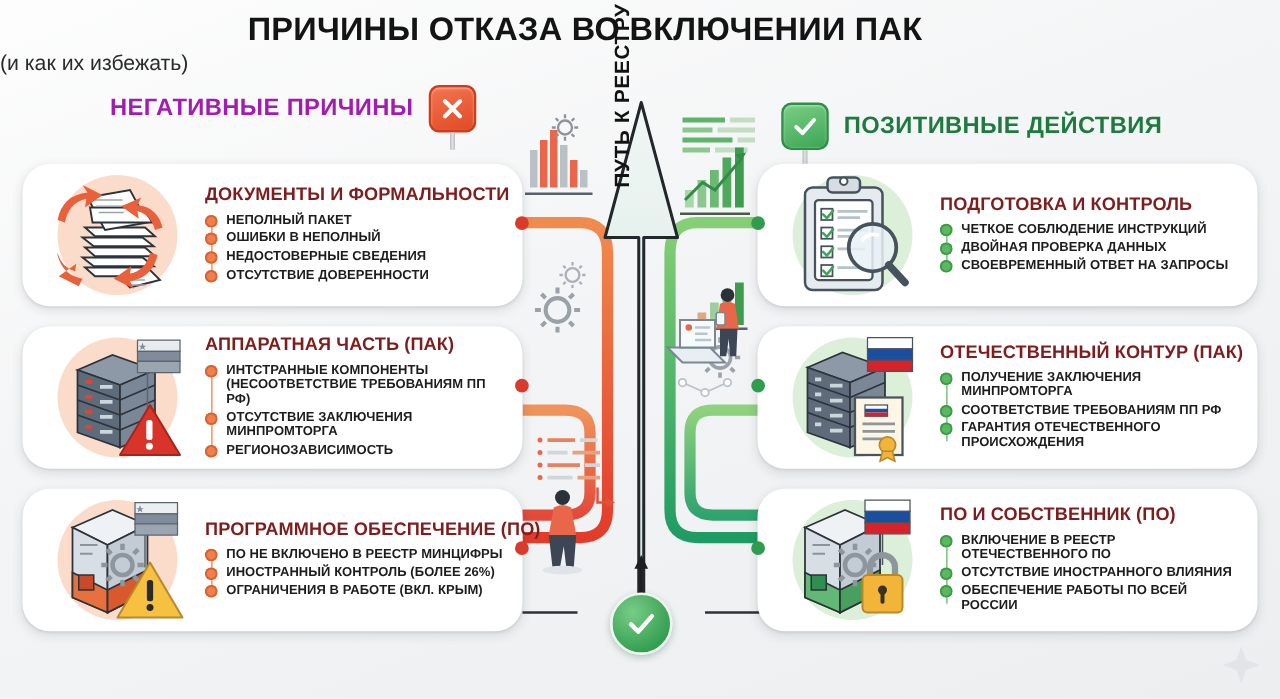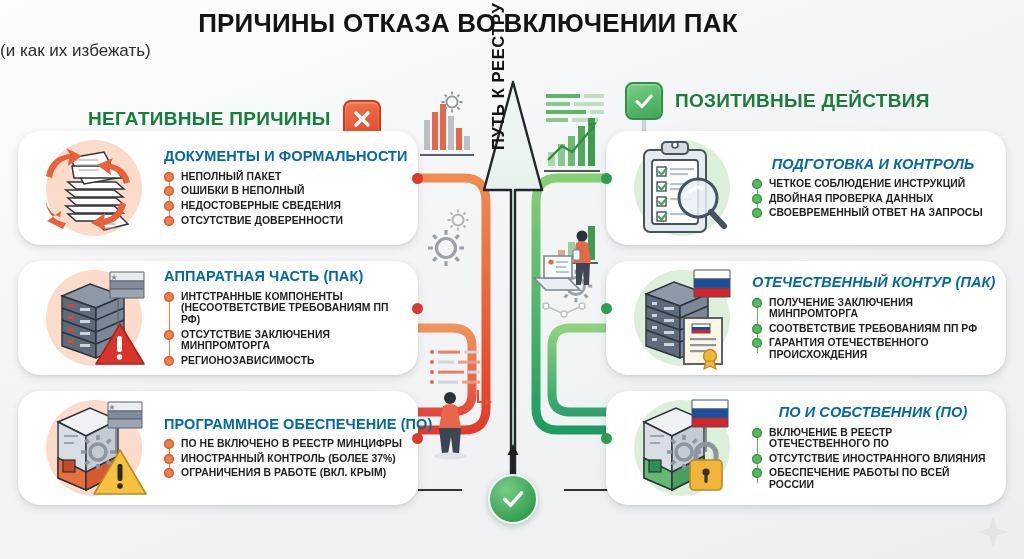--- a/index.html
+++ b/index.html
@@ -49,21 +49,21 @@
   
   .sec-head {
     position: absolute;
     display: flex;
     align-items: center;
     gap: 12px;
     font-size: 19px;
     font-weight: bold;
     letter-spacing: 0.3px;
   }
-  .sec-head.left  { top: 100px; left: 88px; color: #15803d; text-align: center; }
+  .sec-head.left  { top: 68px; left: 88px; color: #a21caf; text-align: center; }
   .sec-head.right { top: 82px; left: 625px; color: #1f7a3f; }
 
   .sign {
     position: relative;
     width: 38px;
     height: 38px;
     border-radius: 8px;
     display: flex;
     align-items: center;
     justify-content: center;
@@ -126,26 +126,26 @@
     left: 18px; top: 5px;
   }
   .blob-red   { background: #fbdbc9; }
   .blob-green { background: #dcefd9; }
   .card-art svg { position: relative; width: 124px; height: 104px; }
 
   .card-body { flex: 1 1 auto; padding-left: 4px; padding-right: 2px; min-width: 0; }
   .card-title {
     font-size: 14.5px;
     font-weight: bold;
-    color: #0369a1;
+    color: #7f1d1d;
     letter-spacing: 0.1px;
     margin-bottom: 5px;
     white-space: nowrap;
   }
-  .card.right .card-title { text-align: center; font-style: italic; }
+  .card.right .card-title { text-align: left; }
 
   .bullets { position: relative; }
   .bullet {
     position: relative;
     display: flex;
     align-items: flex-start;
     gap: 7px;
     font-size: 10.4px;
     font-weight: bold;
     line-height: 11.6px;
@@ -556,21 +556,21 @@
     </div>
     <div class="card-body">
       <div class="card-title">ПРОГРАММНОЕ ОБЕСПЕЧЕНИЕ (ПО)</div>
       <div class="bullets red">
         <div class="bullet">
             <span class="dot dot-red"></span>
             <span class="bullet-text">ПО НЕ ВКЛЮЧЕНО В РЕЕСТР МИНЦИФРЫ</span>
           </div>
         <div class="bullet">
             <span class="dot dot-red"></span>
-            <span class="bullet-text">ИНОСТРАННЫЙ КОНТРОЛЬ (БОЛЕЕ 37%)</span>
+            <span class="bullet-text">ИНОСТРАННЫЙ КОНТРОЛЬ (БОЛЕЕ 26%)</span>
           </div>
         <div class="bullet">
             <span class="dot dot-red"></span>
             <span class="bullet-text">ОГРАНИЧЕНИЯ В РАБОТЕ (ВКЛ. КРЫМ)</span>
           </div>
       </div>
     </div>
   </div>
 
   <div class="card right row1">

